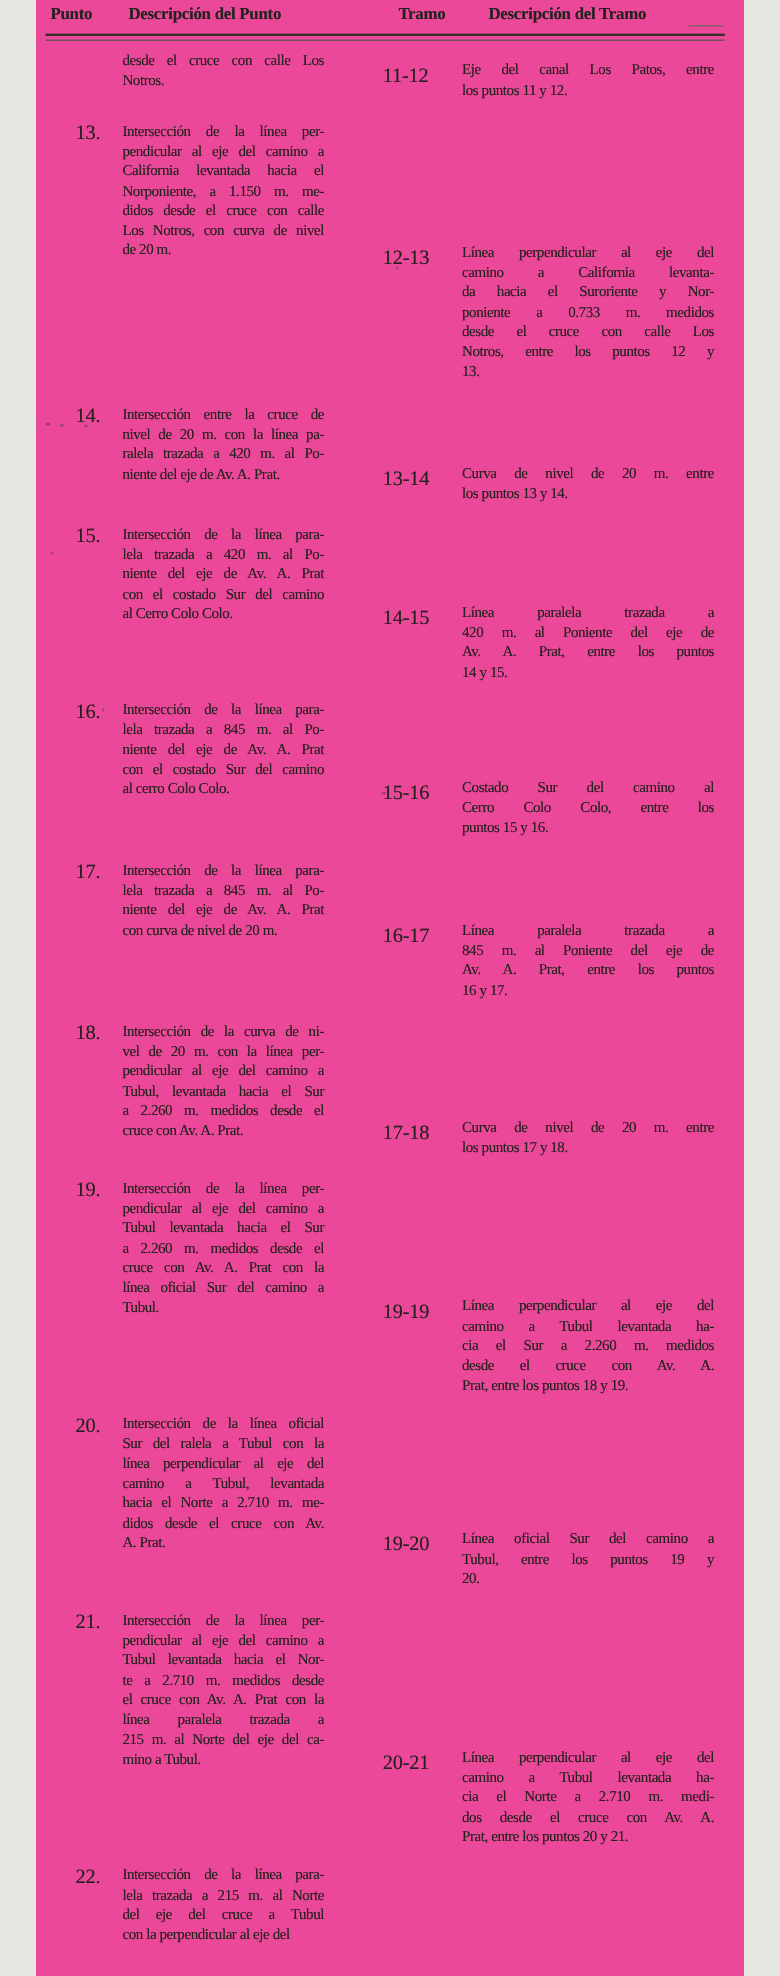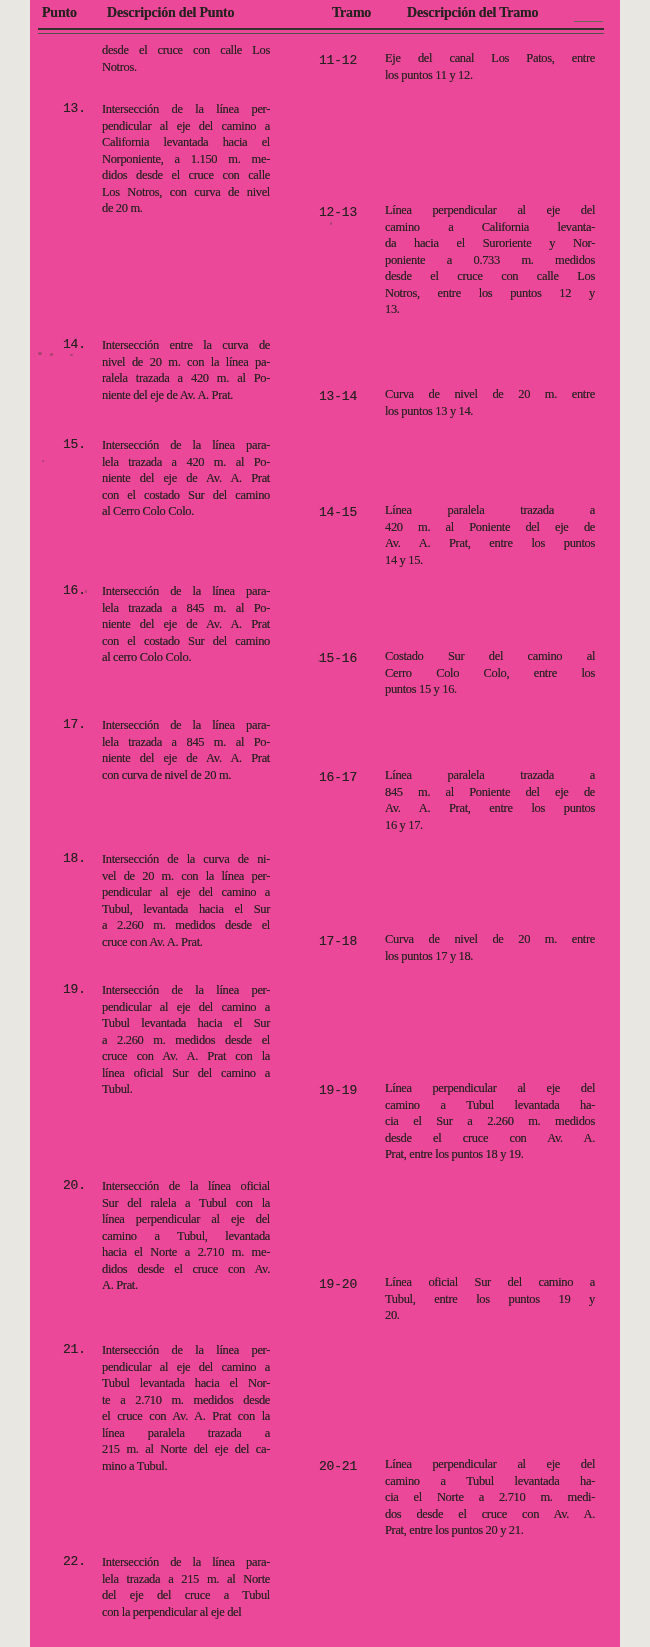--- a/index.html
+++ b/index.html
@@ -44,25 +44,24 @@
     left: 544px;
     top: 21px;
     width: 29px;
     height: 0;
     border-top: 1px solid #6b655c;
   }
   
   .entry { position: absolute; left: 0; width: 650px; }
   .entry .num {
     position: absolute;
-    font-size: 13px;
+    font-size: 17px;
     letter-spacing: -0.2px;
     white-space: nowrap;
     text-shadow: 0 0 0.5px rgba(38,34,32,0.5);
-    font-family: Liberation Mono, monospace;
   }
   .punto-entry .num { left: 33px;  width: 32px; top: 0; }
   .tramo-entry .num { left: 289px; width: 52px; top: 3px; }
   .entry .txt {
     position: absolute;
     top: 0;
     font-size: 12.5px;
     line-height: 16.5px;
     letter-spacing: -0.35px;
     text-shadow: 0 0 0.5px rgba(38,34,32,0.5);
@@ -108,21 +107,21 @@
           <div class="line">California levantada hacia el</div>
           <div class="line">Norponiente, a 1.150 m. me-</div>
           <div class="line">didos desde el cruce con calle</div>
           <div class="line">Los Notros, con curva de nivel</div>
           <div class="line">de 20 m.</div>
         </div>
       </div>
       <div class="entry punto-entry" style="top: 337px;">
         <span class="num">14.</span>
         <div class="txt">
-          <div class="line">Intersección entre la curva de</div>
+          <div class="line">Intersección entre la cruce de</div>
           <div class="line">nivel de 20 m. con la línea pa-</div>
           <div class="line">ralela trazada a 420 m. al Po-</div>
           <div class="line">niente del eje de Av. A. Prat.</div>
         </div>
       </div>
       <div class="entry punto-entry" style="top: 437px;">
         <span class="num">15.</span>
         <div class="txt">
           <div class="line">Intersección de la línea para-</div>
           <div class="line">lela trazada a 420 m. al Po-</div>

